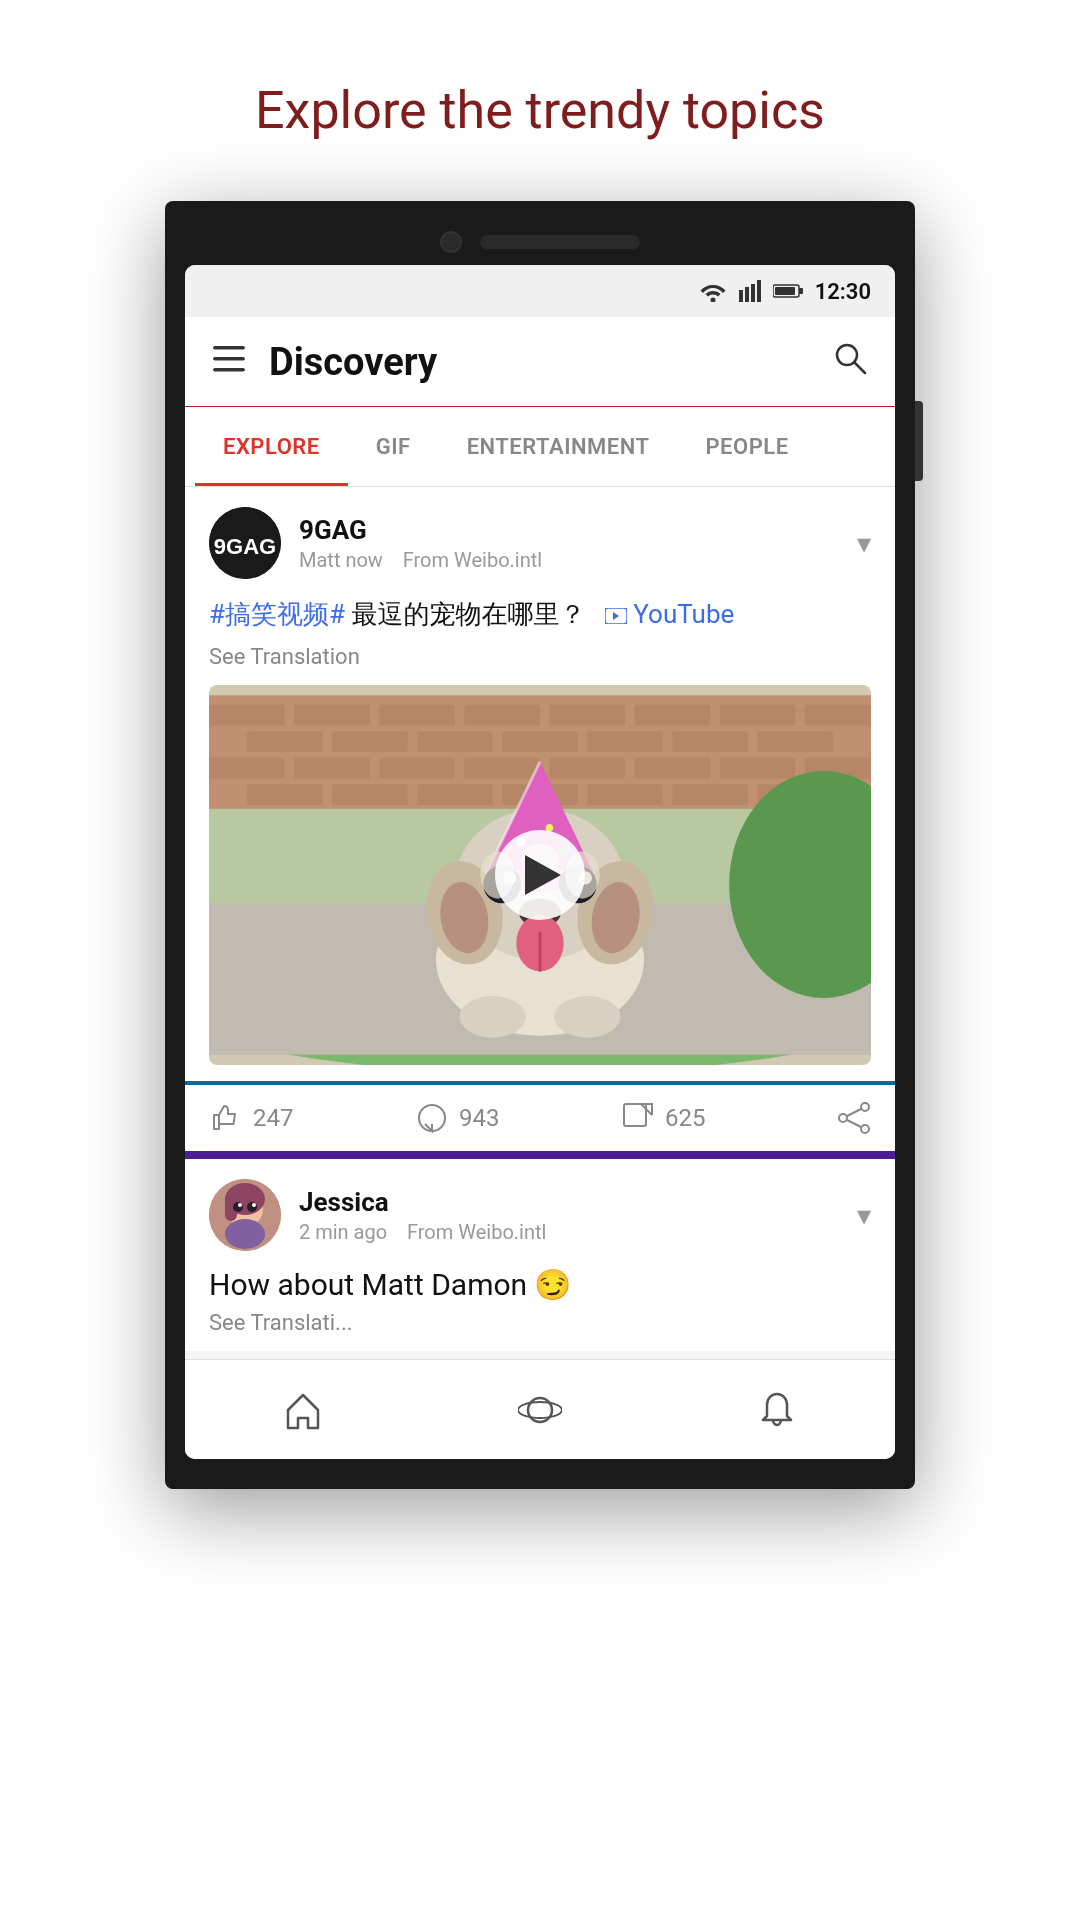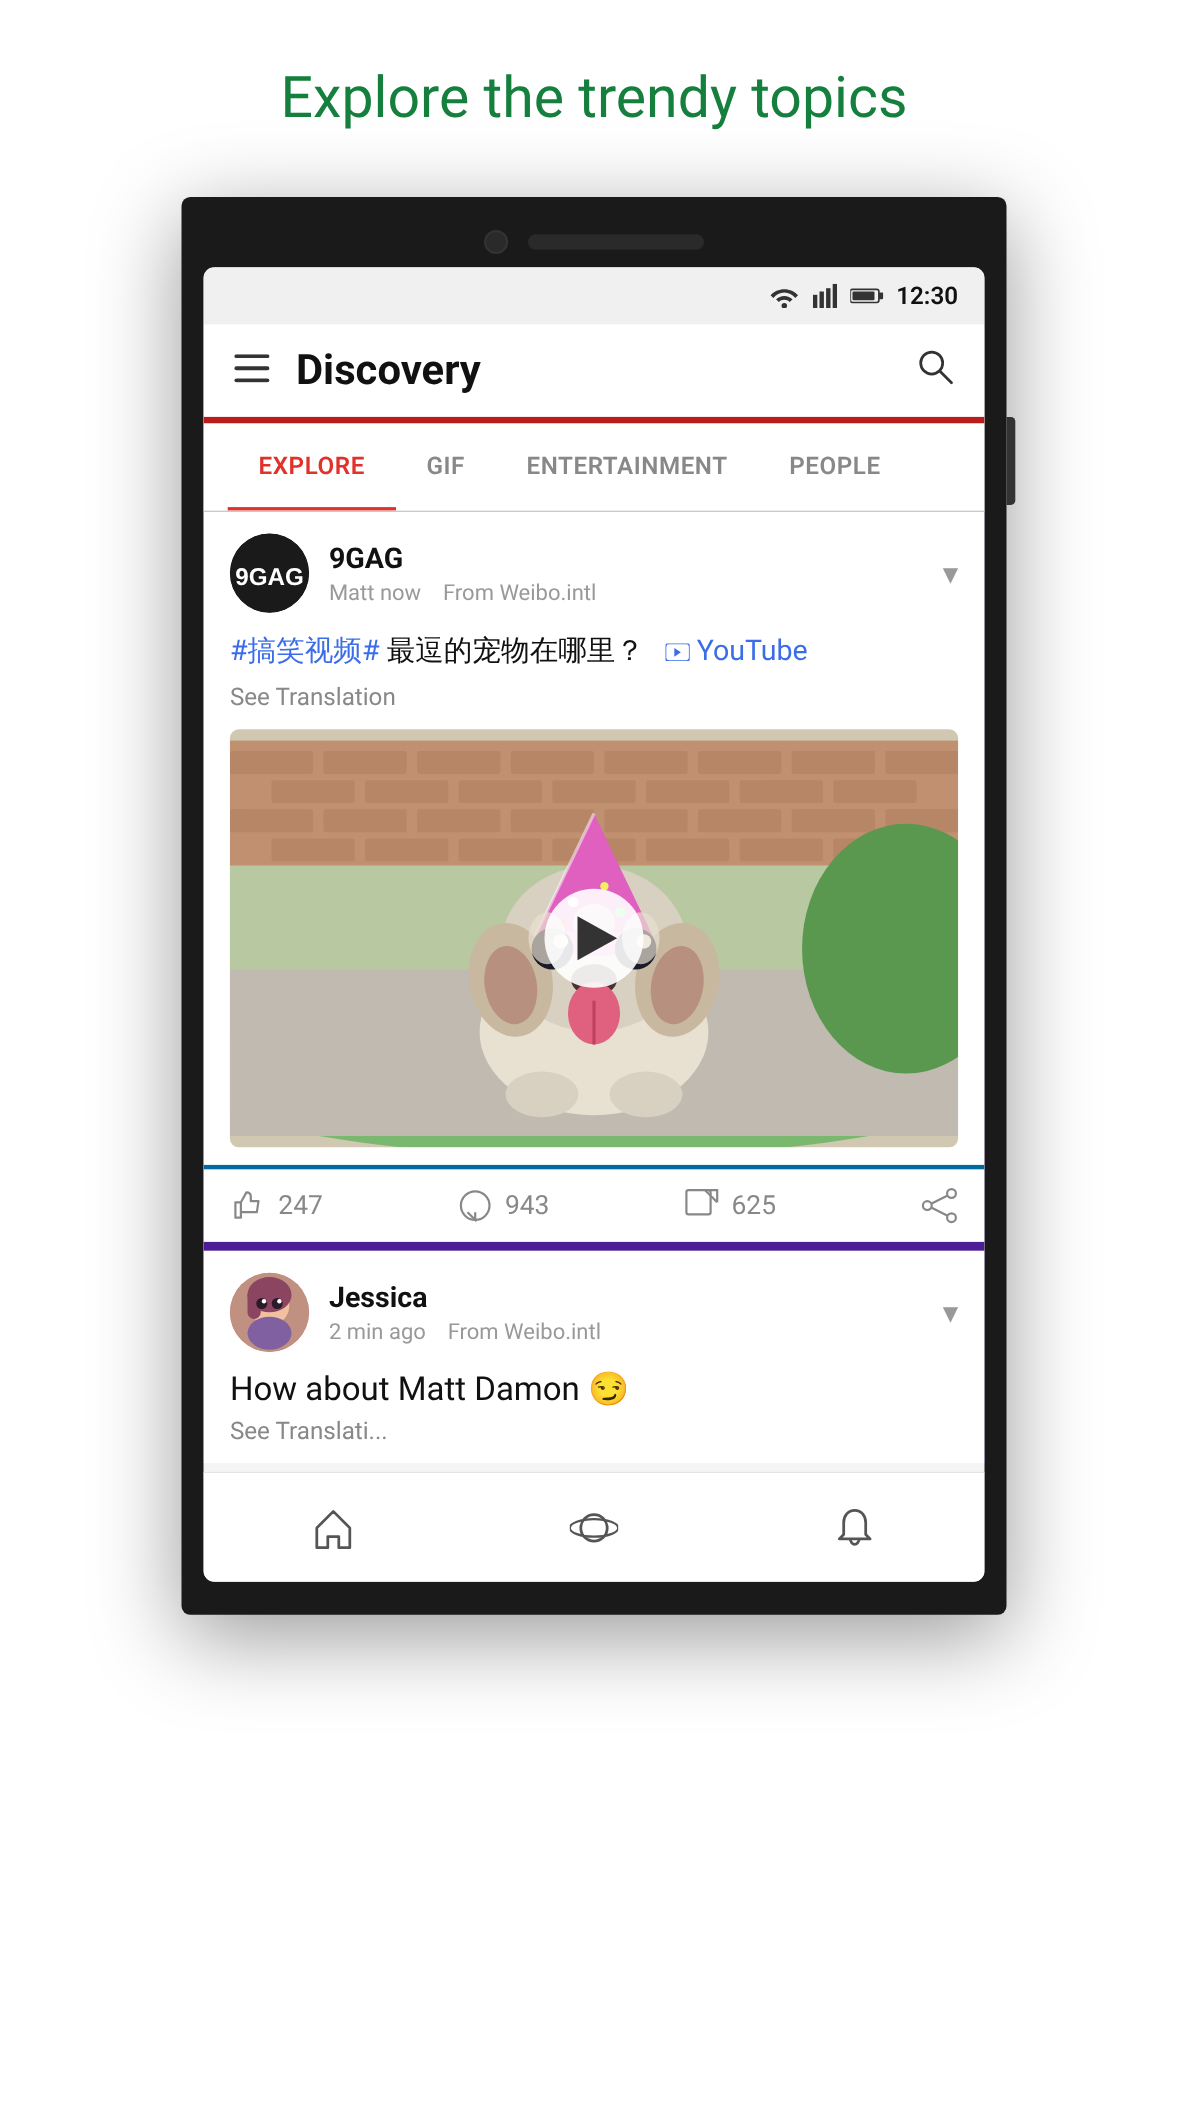--- a/index.html
+++ b/index.html
@@ -10,23 +10,23 @@
       height: 1920px;
       overflow: hidden;
       display: flex;
       flex-direction: column;
       align-items: center;
     }
 
     
     .page-headline {
       font-size: 52px;
-      color: #15803d;
+      color: #7f1d1d;
       font-weight: 400;
-      margin-top: 58px;
+      margin-top: 80px;
       margin-bottom: 60px;
       text-align: center;
     }
 
     
     .phone-shell {
       width: 750px;
       background: #1a1a1a;
       border-radius: 8px;
       padding: 30px 20px;
@@ -78,21 +78,21 @@
       color: #111;
     }
 
     
     .app-header {
       background: #fff;
       height: 90px;
       display: flex;
       align-items: center;
       padding: 0 28px;
-      border-bottom: 6px solid #b91c1c;
+      border-bottom: 1px solid #b91c1c;
     }
     .hamburger-icon {
       font-size: 28px;
       color: #333;
       cursor: pointer;
       margin-right: 24px;
       line-height: 1;
     }
     .app-title {
       font-size: 38px;
@@ -106,21 +106,21 @@
       cursor: pointer;
     }
 
     
     .tab-bar {
       background: #fff;
       display: flex;
       align-items: center;
       height: 80px;
       border-bottom: 1px solid #e0e0e0;
-      padding: 0 22px;
+      padding: 0 10px;
     }
     .tab-item {
       padding: 0 28px;
       height: 100%;
       display: flex;
       align-items: center;
       font-size: 22px;
       font-weight: 600;
       color: #888;
       position: relative;

